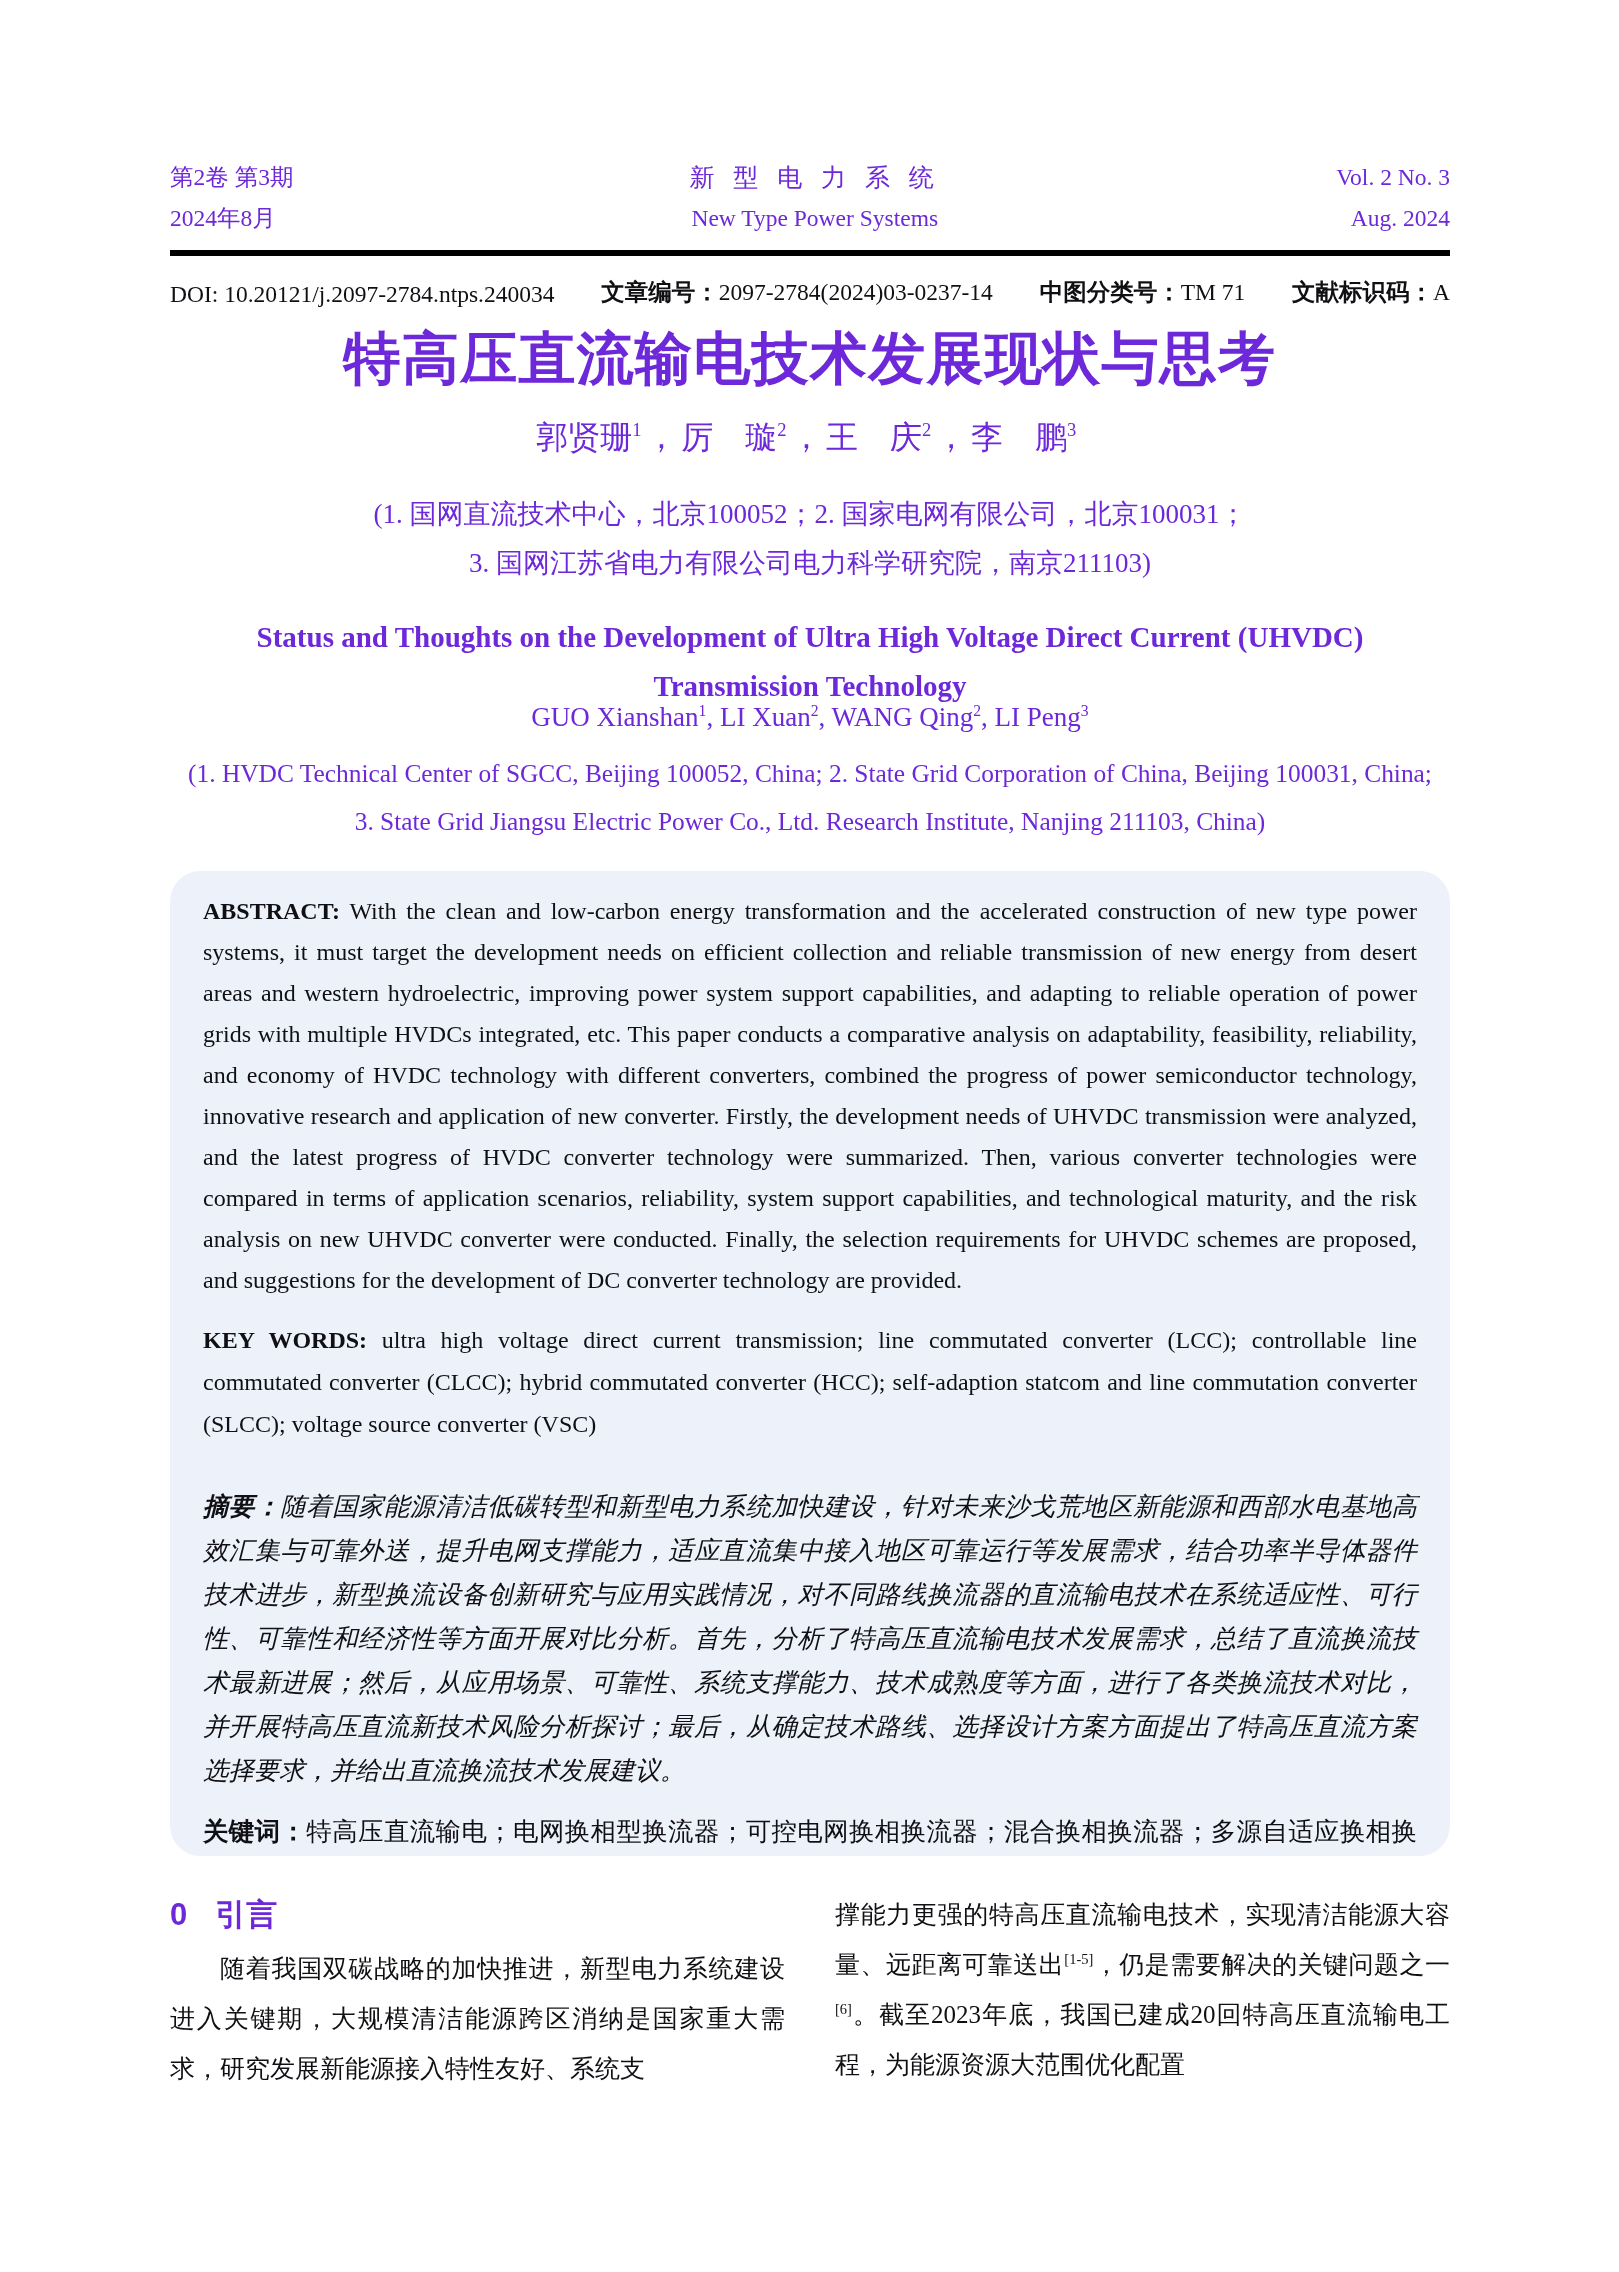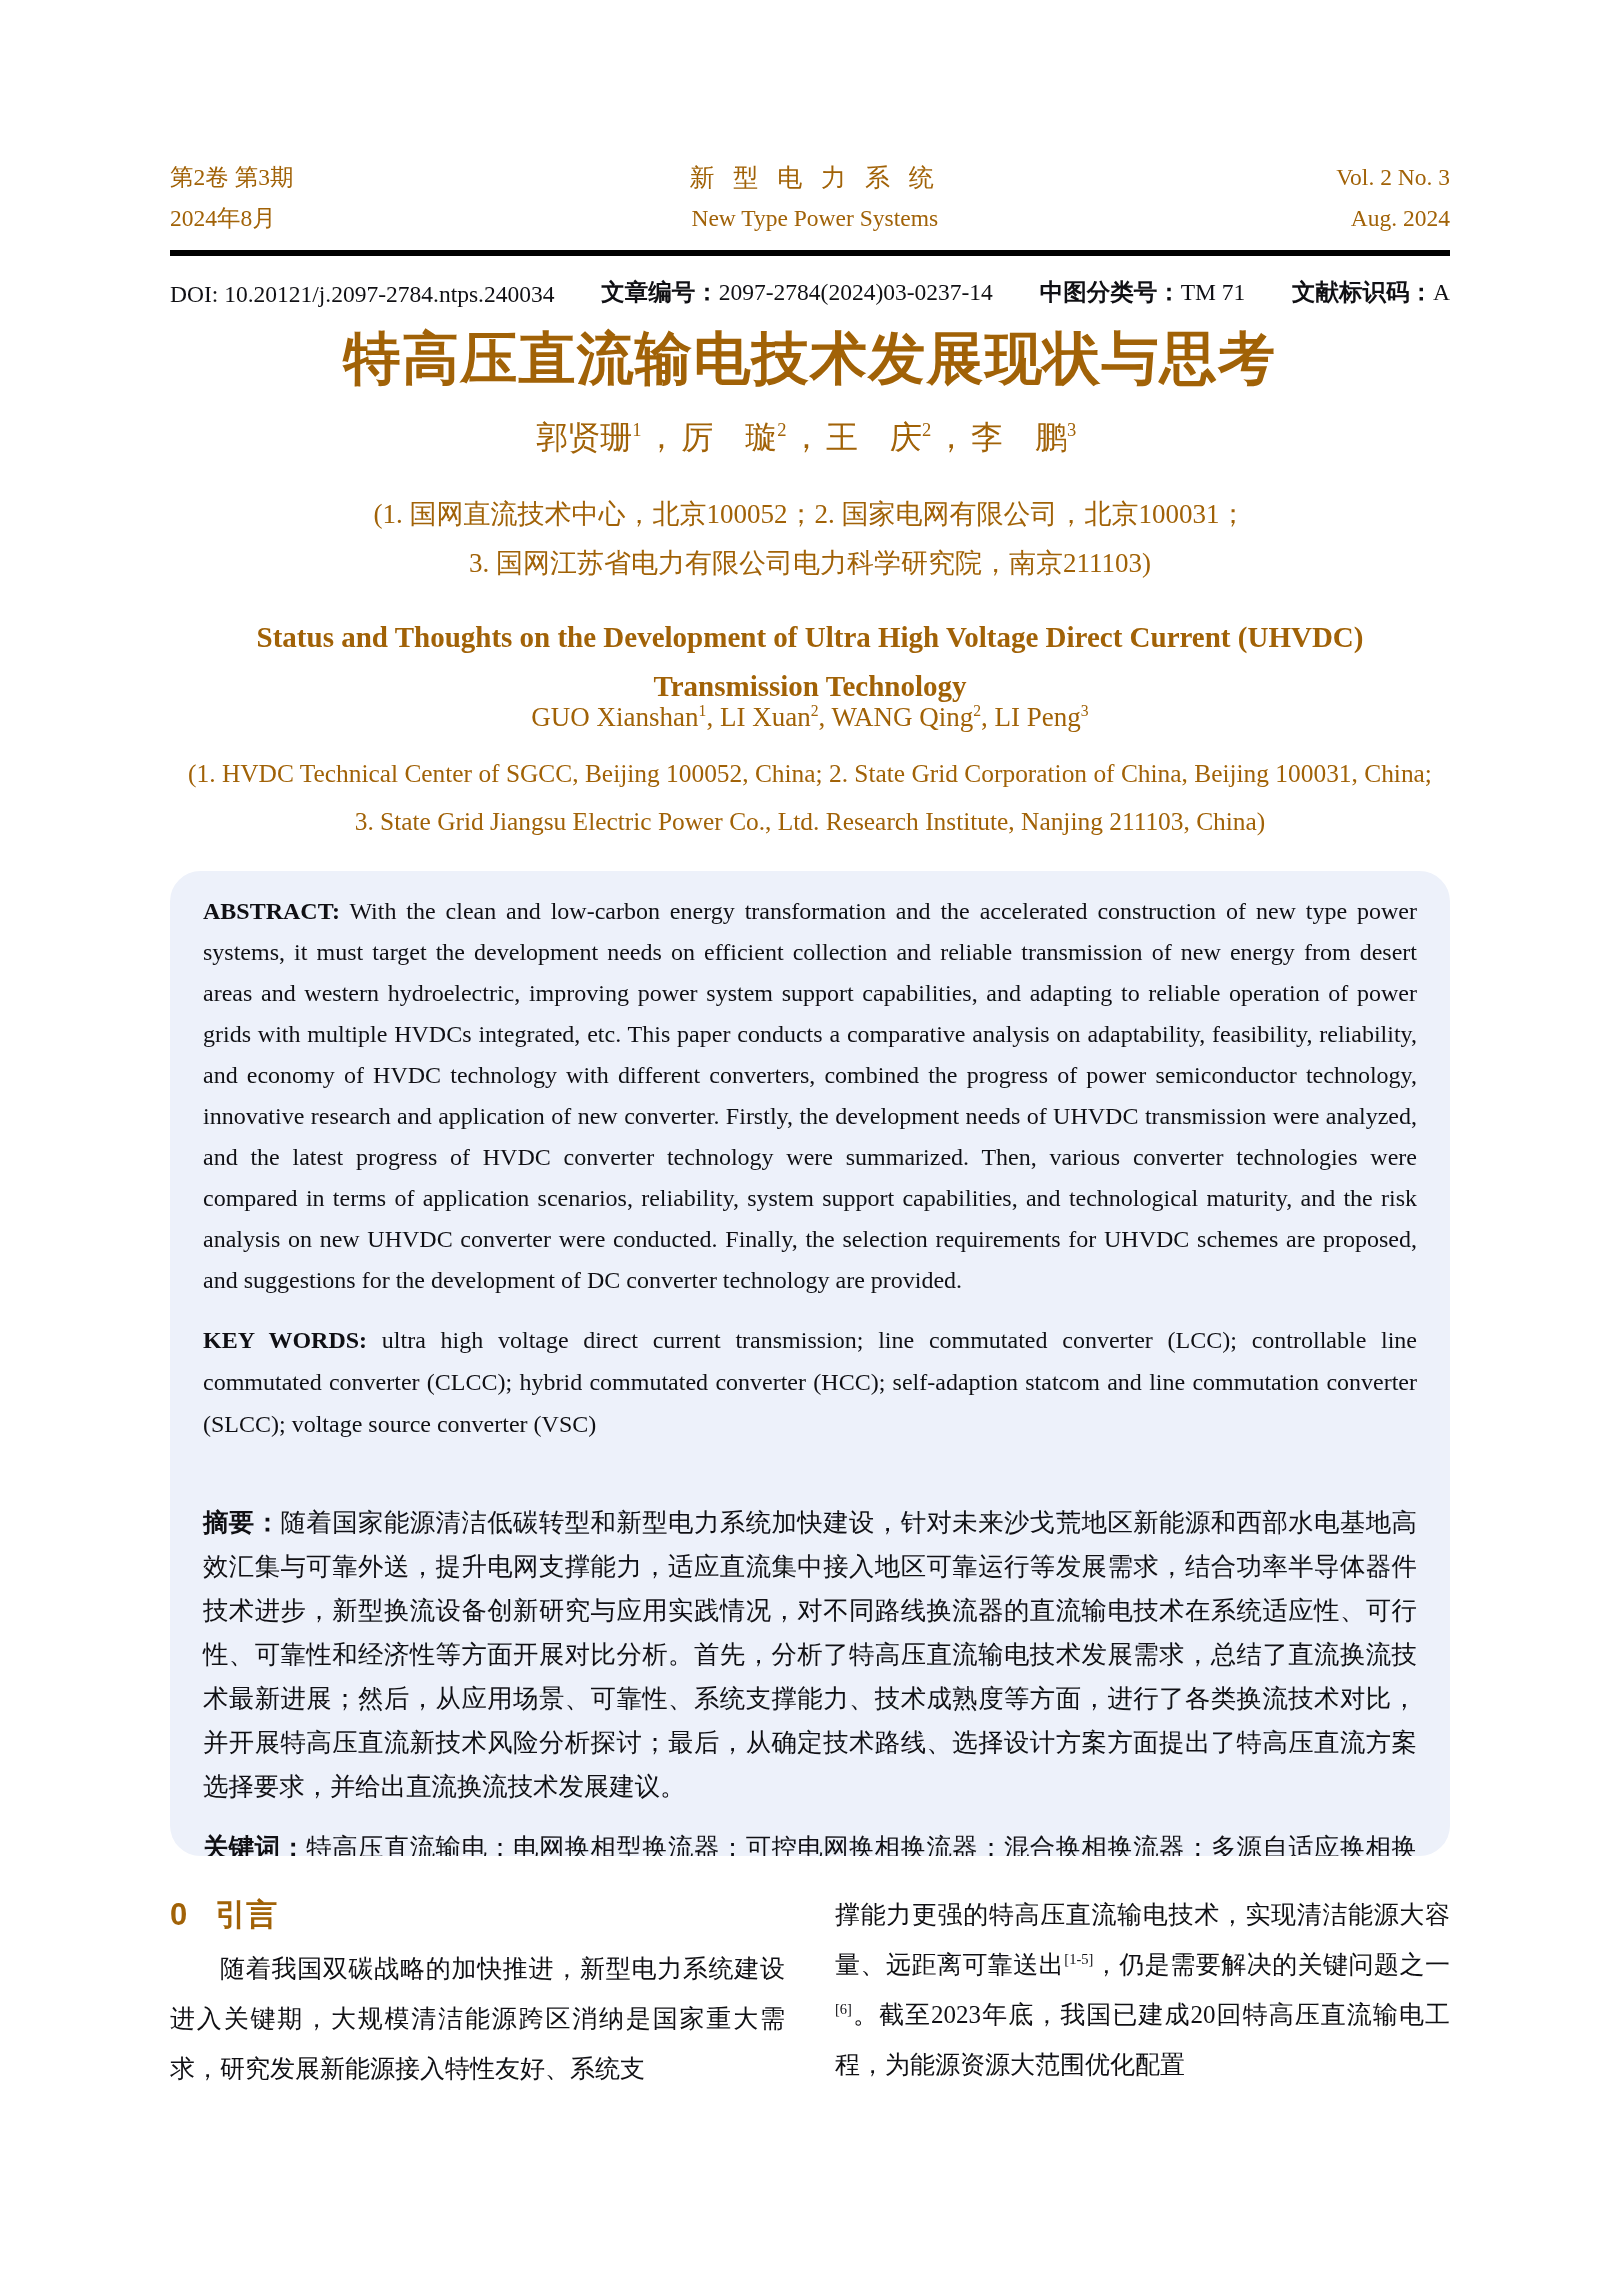--- a/index.html
+++ b/index.html
@@ -6,21 +6,21 @@
   html,body { background:#ffffff; }
   .page {
     position:relative;
     width:1620px; height:2273px;
     background:#ffffff;
     overflow:hidden;
     font-family:"Liberation Serif", serif;
     color:#101014;
   }
   .abs { position:absolute;align-items:flex-end; }
-  .blue { color:#a16207; }
+  .blue { color:#6d28d9; }
 
   
   .jheader { top:157px; left:170px; right:170px; display:flex; justify-content:space-between; align-items:flex-start; }
   .jheader .col { font-size:23.5px; line-height:41px; }
   .jheader .left  { text-align:left; }
   .jheader .center{ text-align:center; }
   .jheader .center .cn { letter-spacing:6.3px; font-size:25px; }
   .jheader .right { text-align:right; }
 
   .rule { top:250px; left:170px; right:170px; height:5.7px; background:#000000; }
@@ -45,21 +45,21 @@
   
   .abstract-box {
     top:871px; left:170px; right:170px; height:985px;
     background:#edf1fa; border-radius:30.5px;
     padding:20.3px 33px 0 33px;
     overflow:hidden;
   }
   .abstract-box p { text-align:justify; }
   .p-en  { font-size:24px; line-height:41px; }
   .p-kw  { font-size:24px; line-height:42px; margin-top:18px; }
-  .p-zh  { font-size:25.4px; line-height:44px; margin-top:55px; }
+  .p-zh  { font-size:25.4px; line-height:44px; margin-top:39px;font-style:italic; }
   .p-kwzh{ font-size:25.4px; line-height:44px; margin-top:16.5px; }
   .p-en b, .p-kw b { font-family:"Liberation Serif", serif; }
   .p-zh b, .p-kwzh b { font-family:"Liberation Sans", sans-serif; }
 
   
   .sec-heading { top:1894px; left:170px; font-family:"Liberation Sans", sans-serif;
                  font-weight:bold; font-size:31px; }
   .sec-heading .num { margin-right:28px; }
   .body-col { font-size:25px; line-height:50px; text-align:justify; }
   .col-left  { top:1944px; left:170px;  width:615px; }

